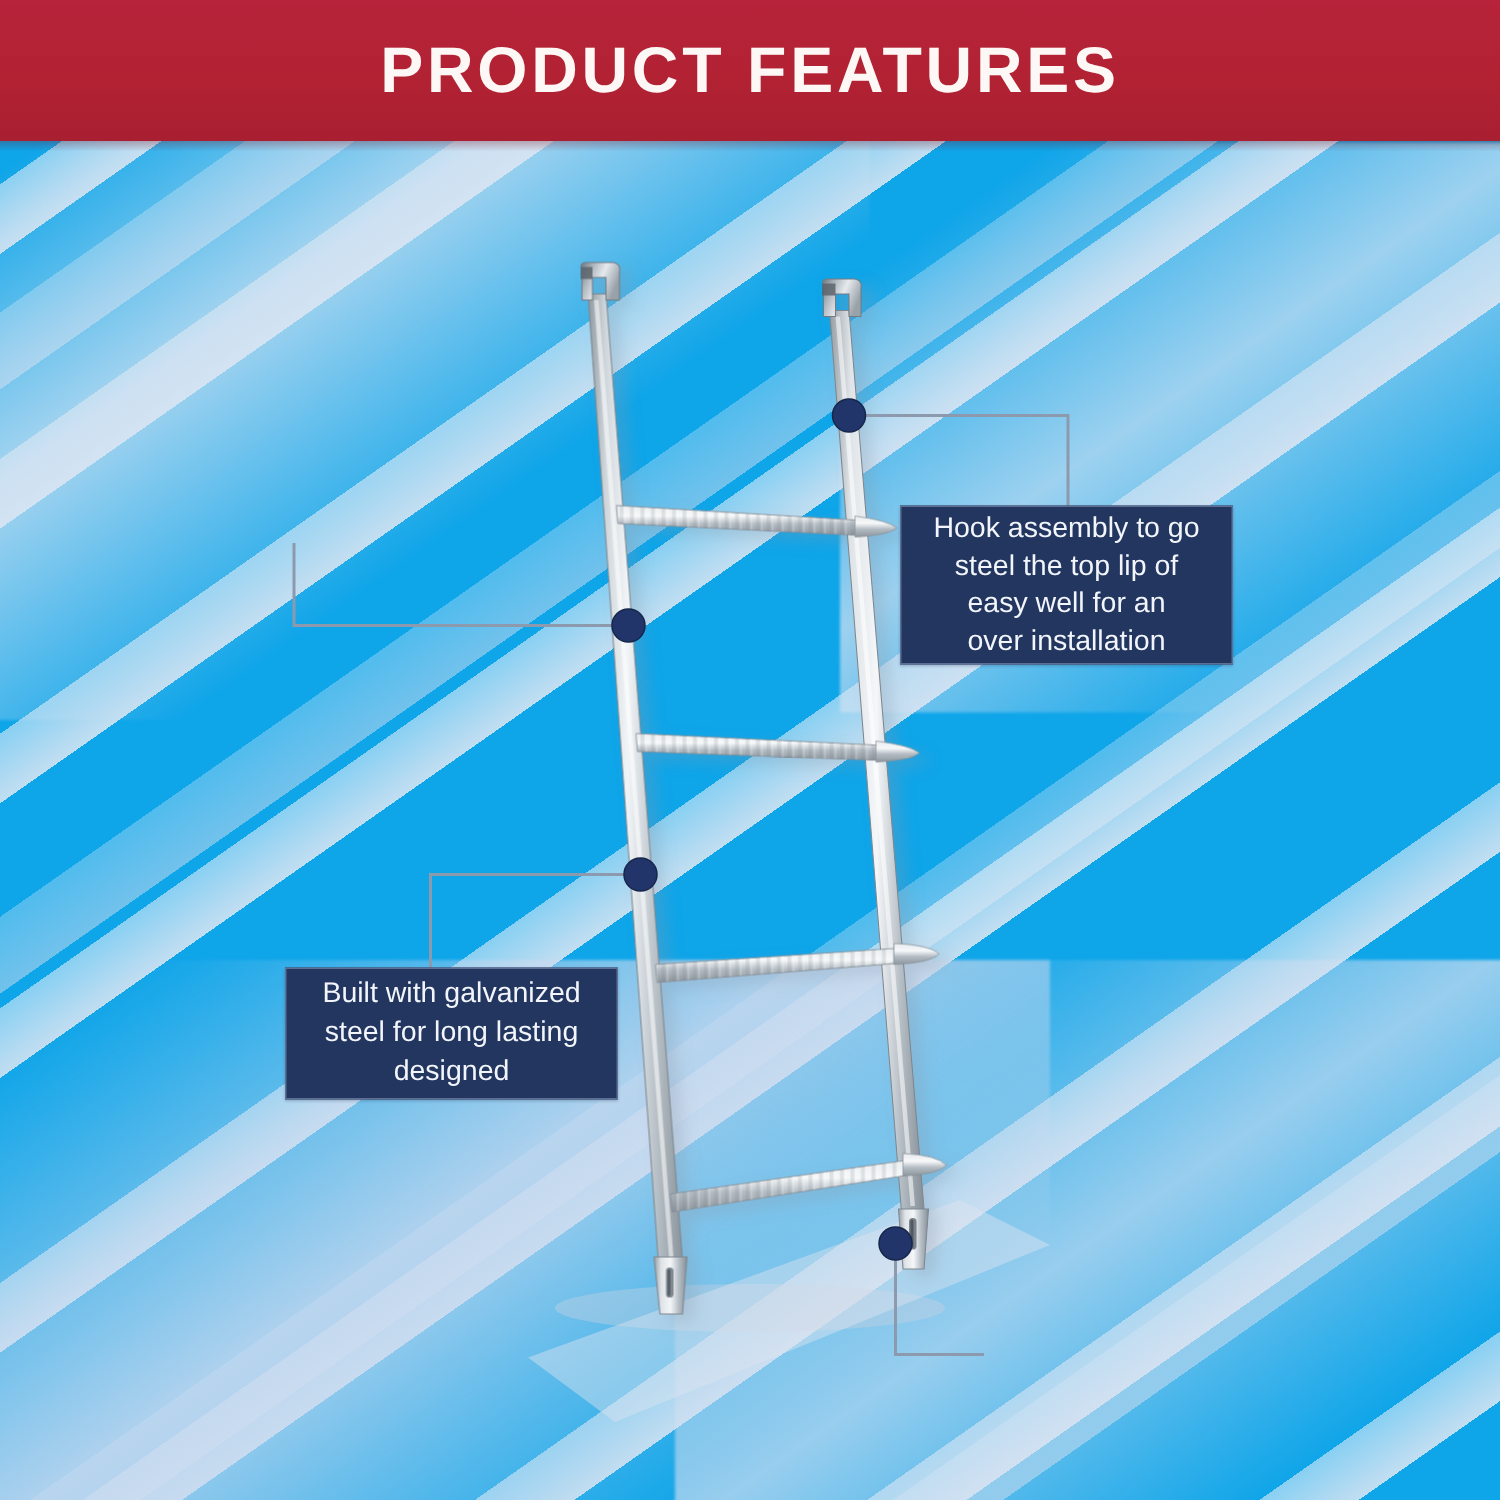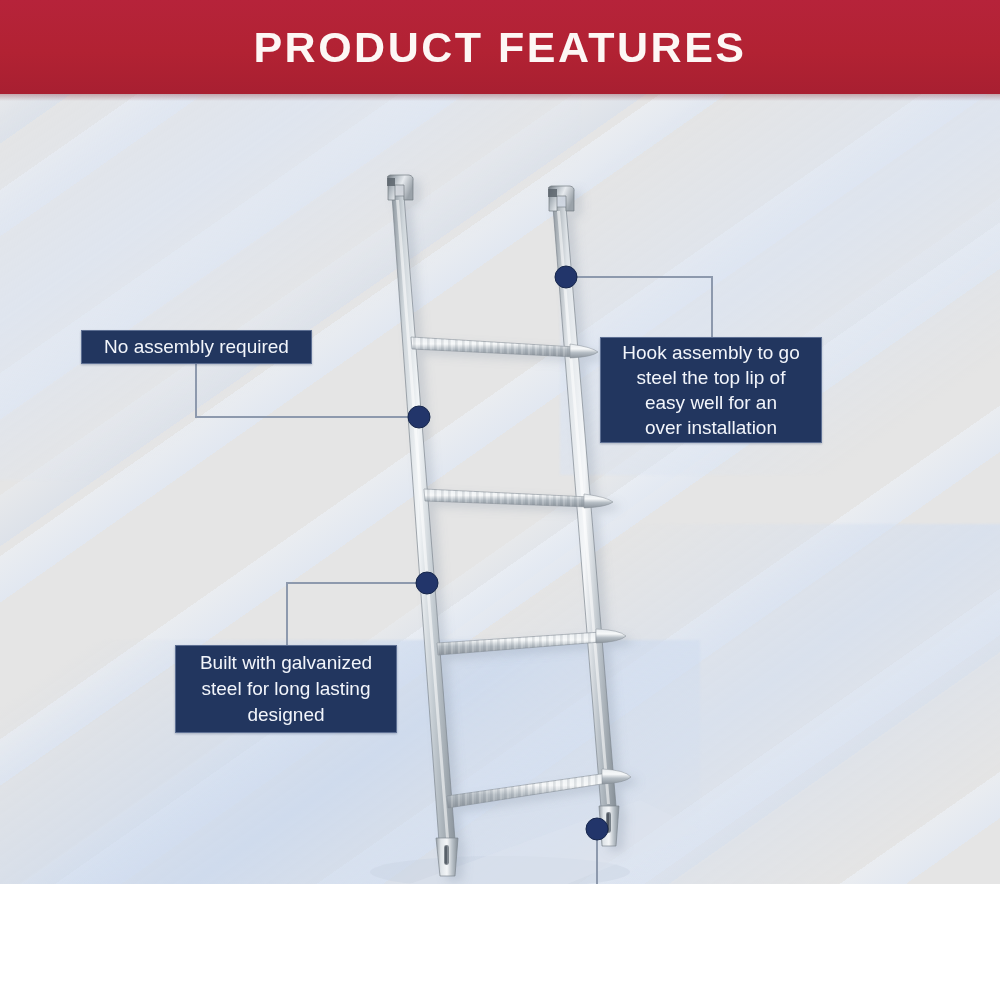--- a/index.html
+++ b/index.html
@@ -3,23 +3,23 @@
 <meta charset="utf-8">
 <style>
   html, body {
     margin: 0;
     padding: 0;
     background: #ffffff;
   }
   #page {
     position: relative;
     width: 1000px;
-    height: 884px;
+    height: 1000px;
     overflow: hidden;
-    background: #e5e5e5;
+    background: #0ea5e9;
     font-family: "Liberation Sans", sans-serif;
   }
 
   
   .bg-layer {
     position: absolute;
     inset: 0;
     background:
       repeating-linear-gradient(
         -35deg,
@@ -121,21 +121,21 @@
     font-size: 19px;
     line-height: 24px;
   }
   .c-hook {
     left: 600px; top: 337px;
     width: 220px; height: 104px;
     font-size: 19px;
     line-height: 25px;
   }
   .c-galv {
-    left: 175px; top: 645px;
+    left: 190px; top: 645px;
     width: 220px; height: 86px;
     font-size: 19px;
     line-height: 26px;
   }
   .c-slot {
     left: 655px; top: 874px;
     width: 265px; height: 57px;
     font-size: 19px;
     line-height: 26px;
   }
@@ -275,23 +275,20 @@
       <circle cx="427" cy="583" r="11"></circle>
       <circle cx="597" cy="829" r="11"></circle>
     </g>
   </svg>
 
   <div class="header">
     <div class="header-title">PRODUCT FEATURES</div>
   </div>
   <div class="header-shadow"></div>
 
-  <div class="callout c-noassembly">
-    <span class="line">No assembly required</span>
-  </div>
 
   <div class="callout c-hook">
     <span class="line">Hook assembly to go</span>
     <span class="line">steel the top lip of</span>
     <span class="line">easy well for an</span>
     <span class="line">over installation</span>
   </div>
 
   <div class="callout c-galv">
     <span class="line">Built with galvanized</span>

